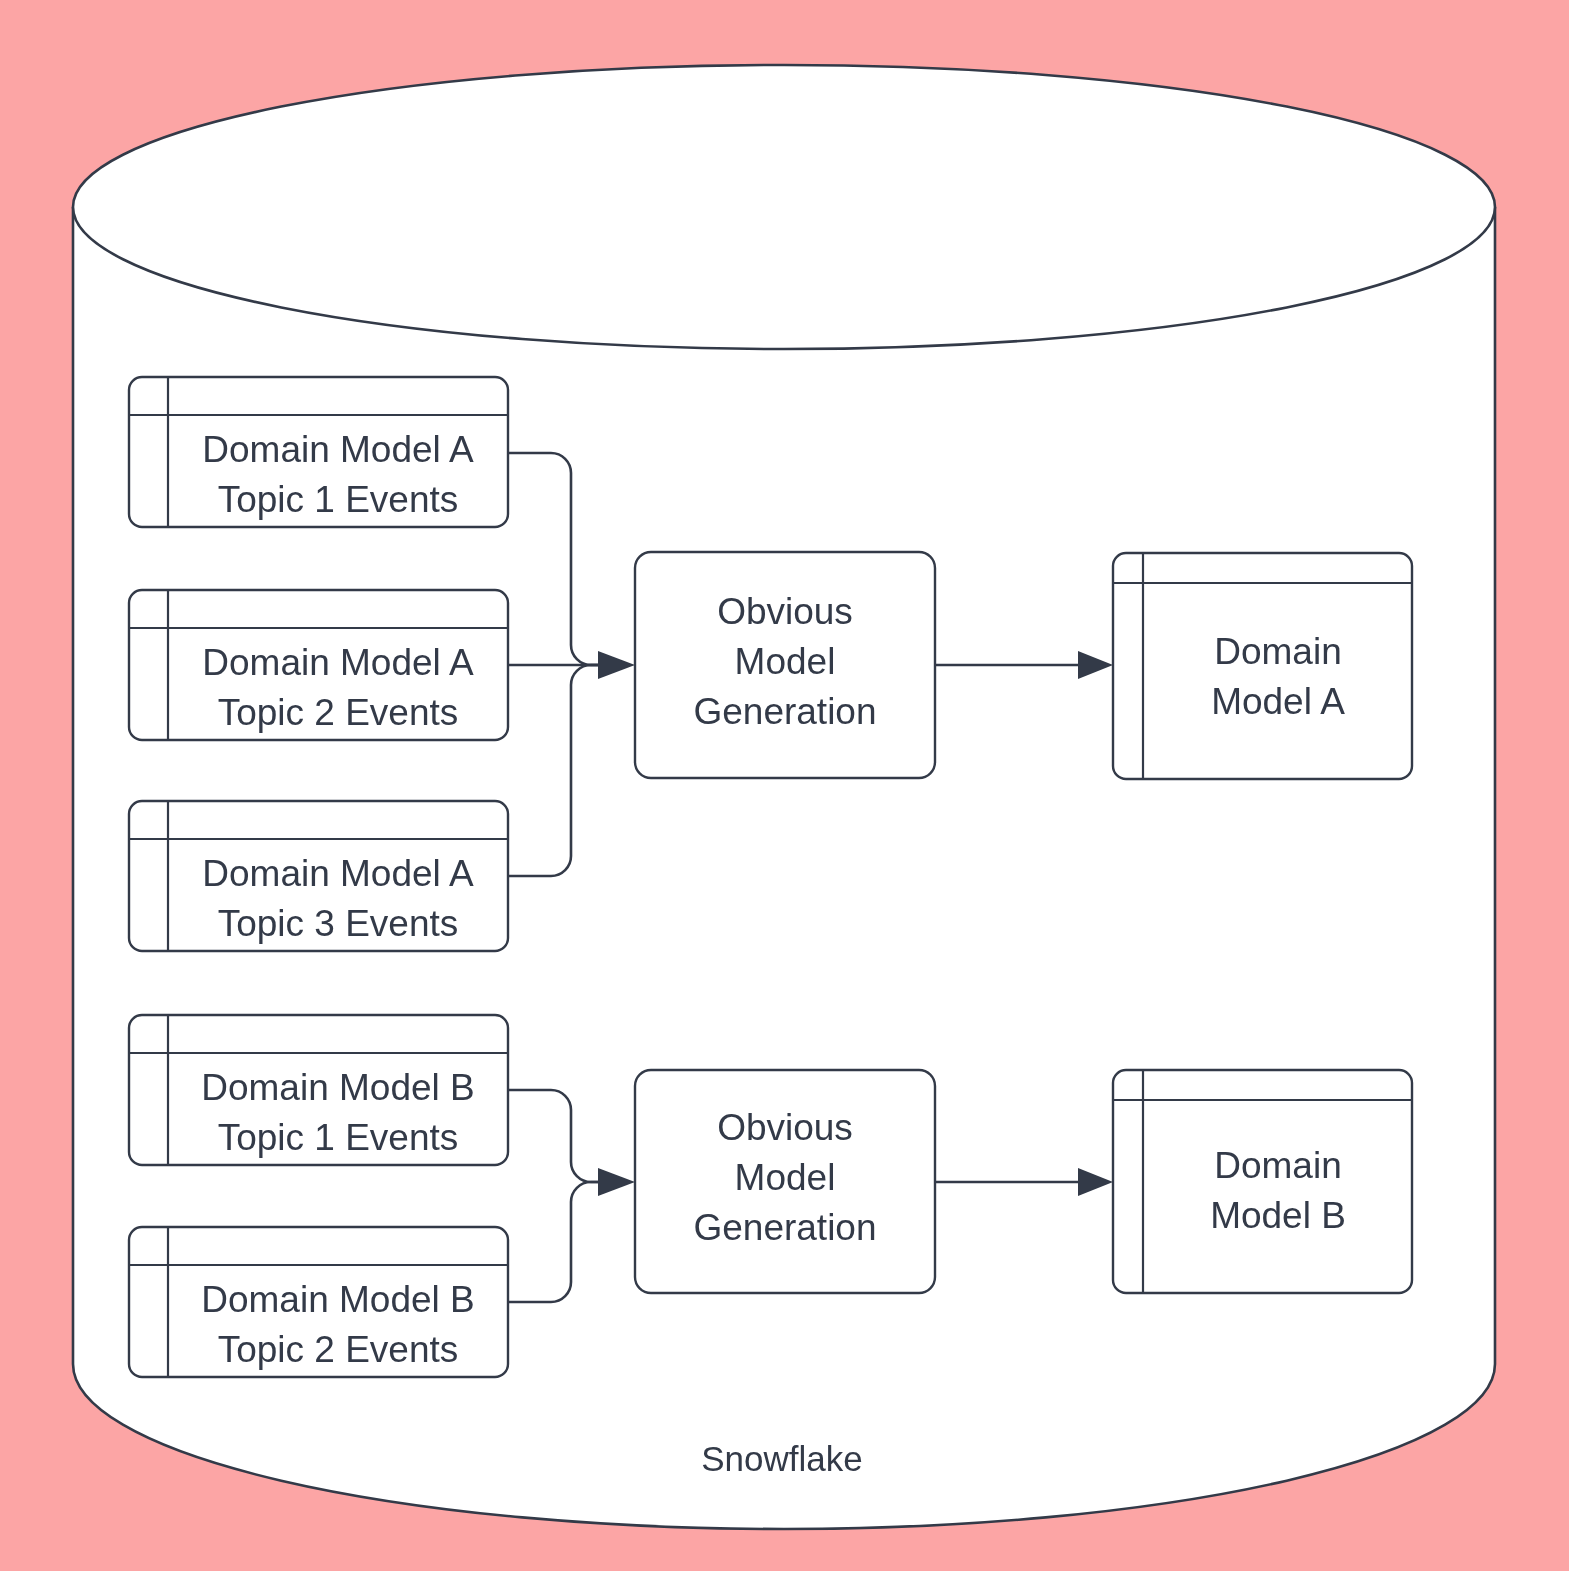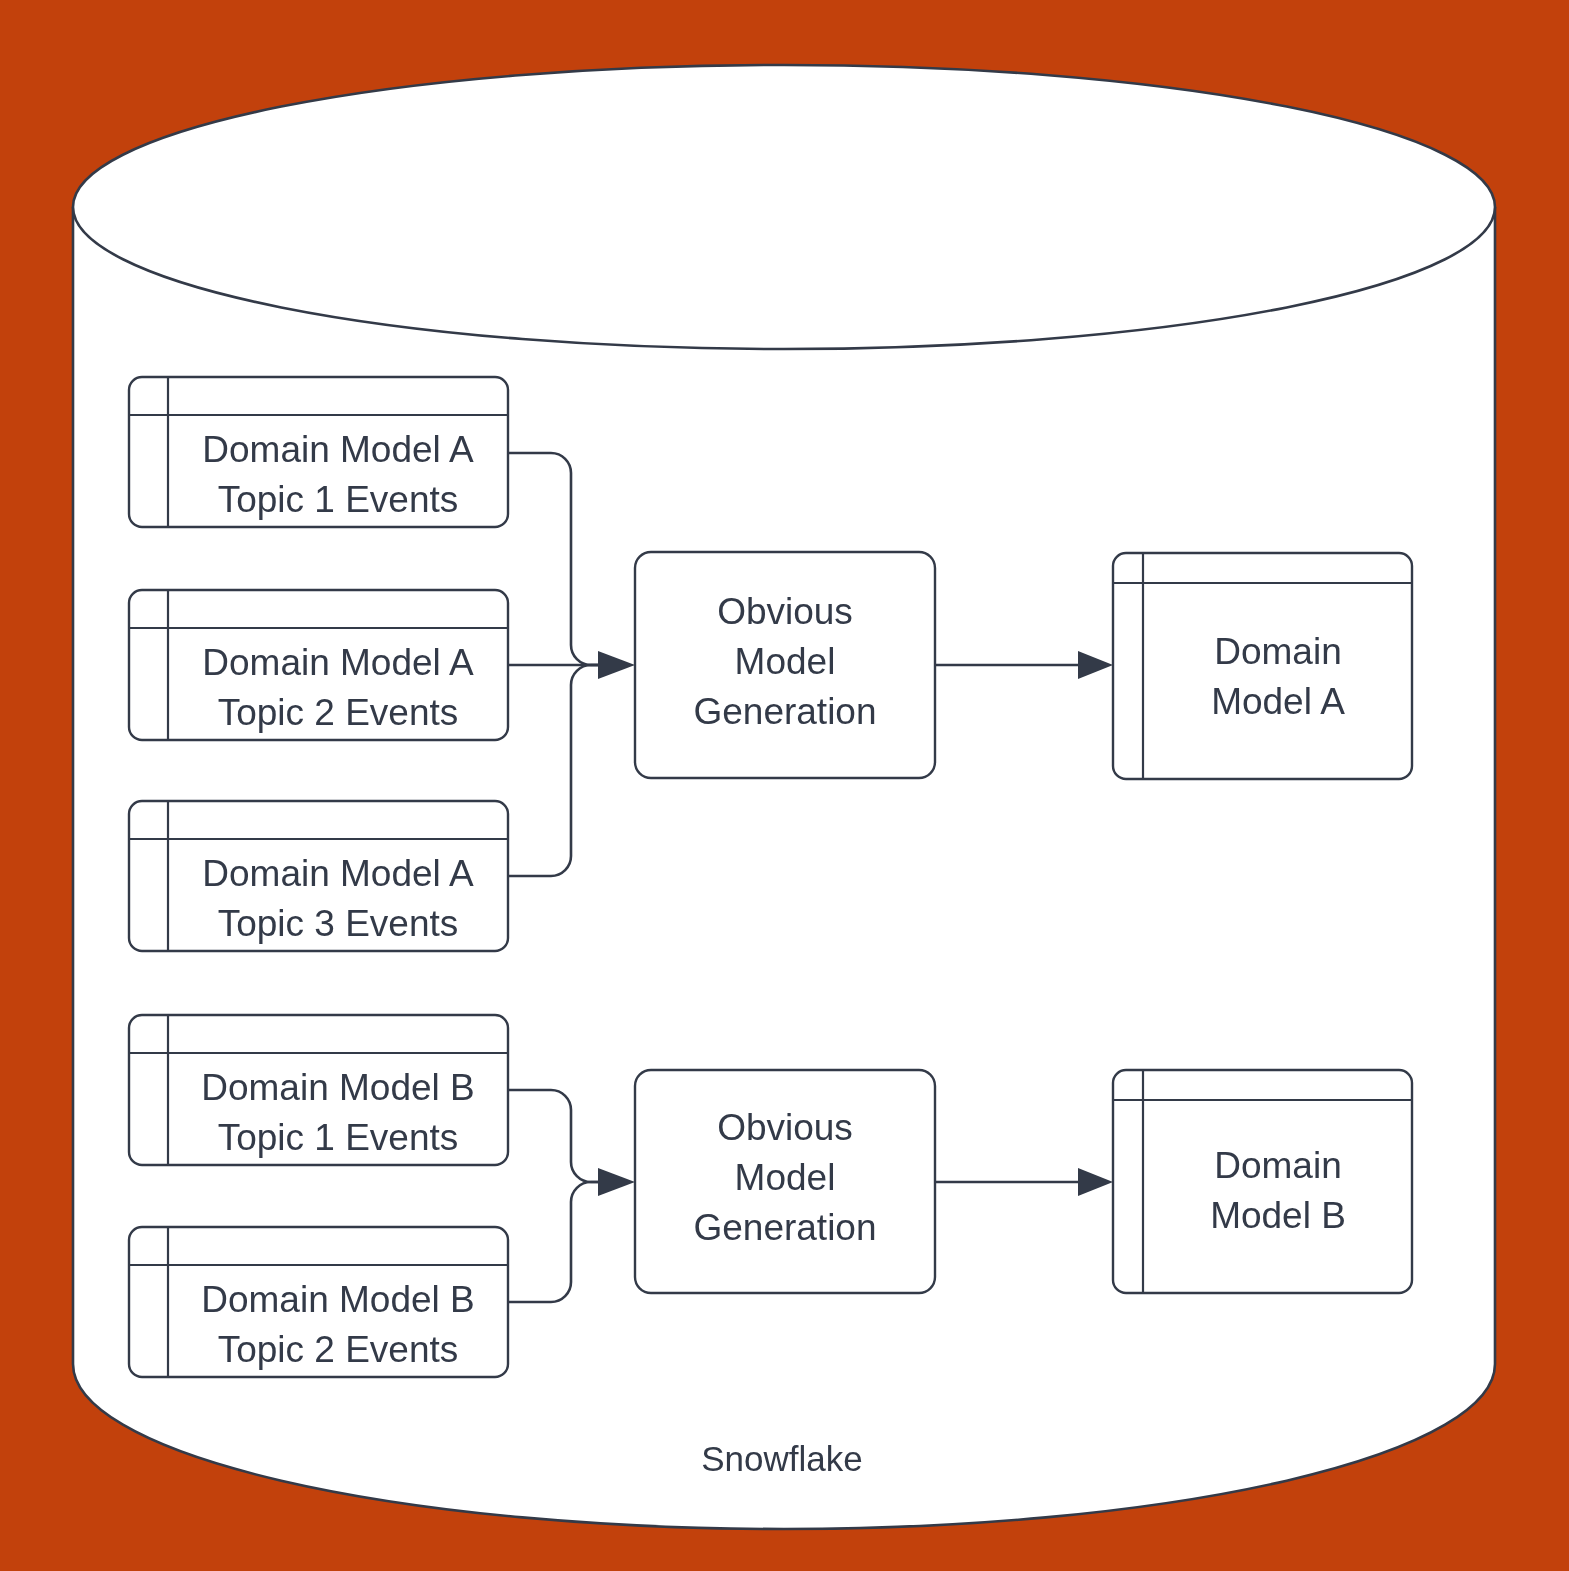--- a/index.html
+++ b/index.html
@@ -7,21 +7,21 @@
     padding: 0;
     background: #ffffff;
   }
   body {
     font-family: "Liberation Sans", sans-serif;
   }
   #canvas {
     position: relative;
     width: 1569px;
     height: 1571px;
-    background: #c2410c;
+    background: #fca5a5;
     overflow: hidden;
   }
   #diagram-svg {
     position: absolute;
     top: 0;
     left: 0;
     width: 1569px;
     height: 1571px;
   }
   .node-text {

